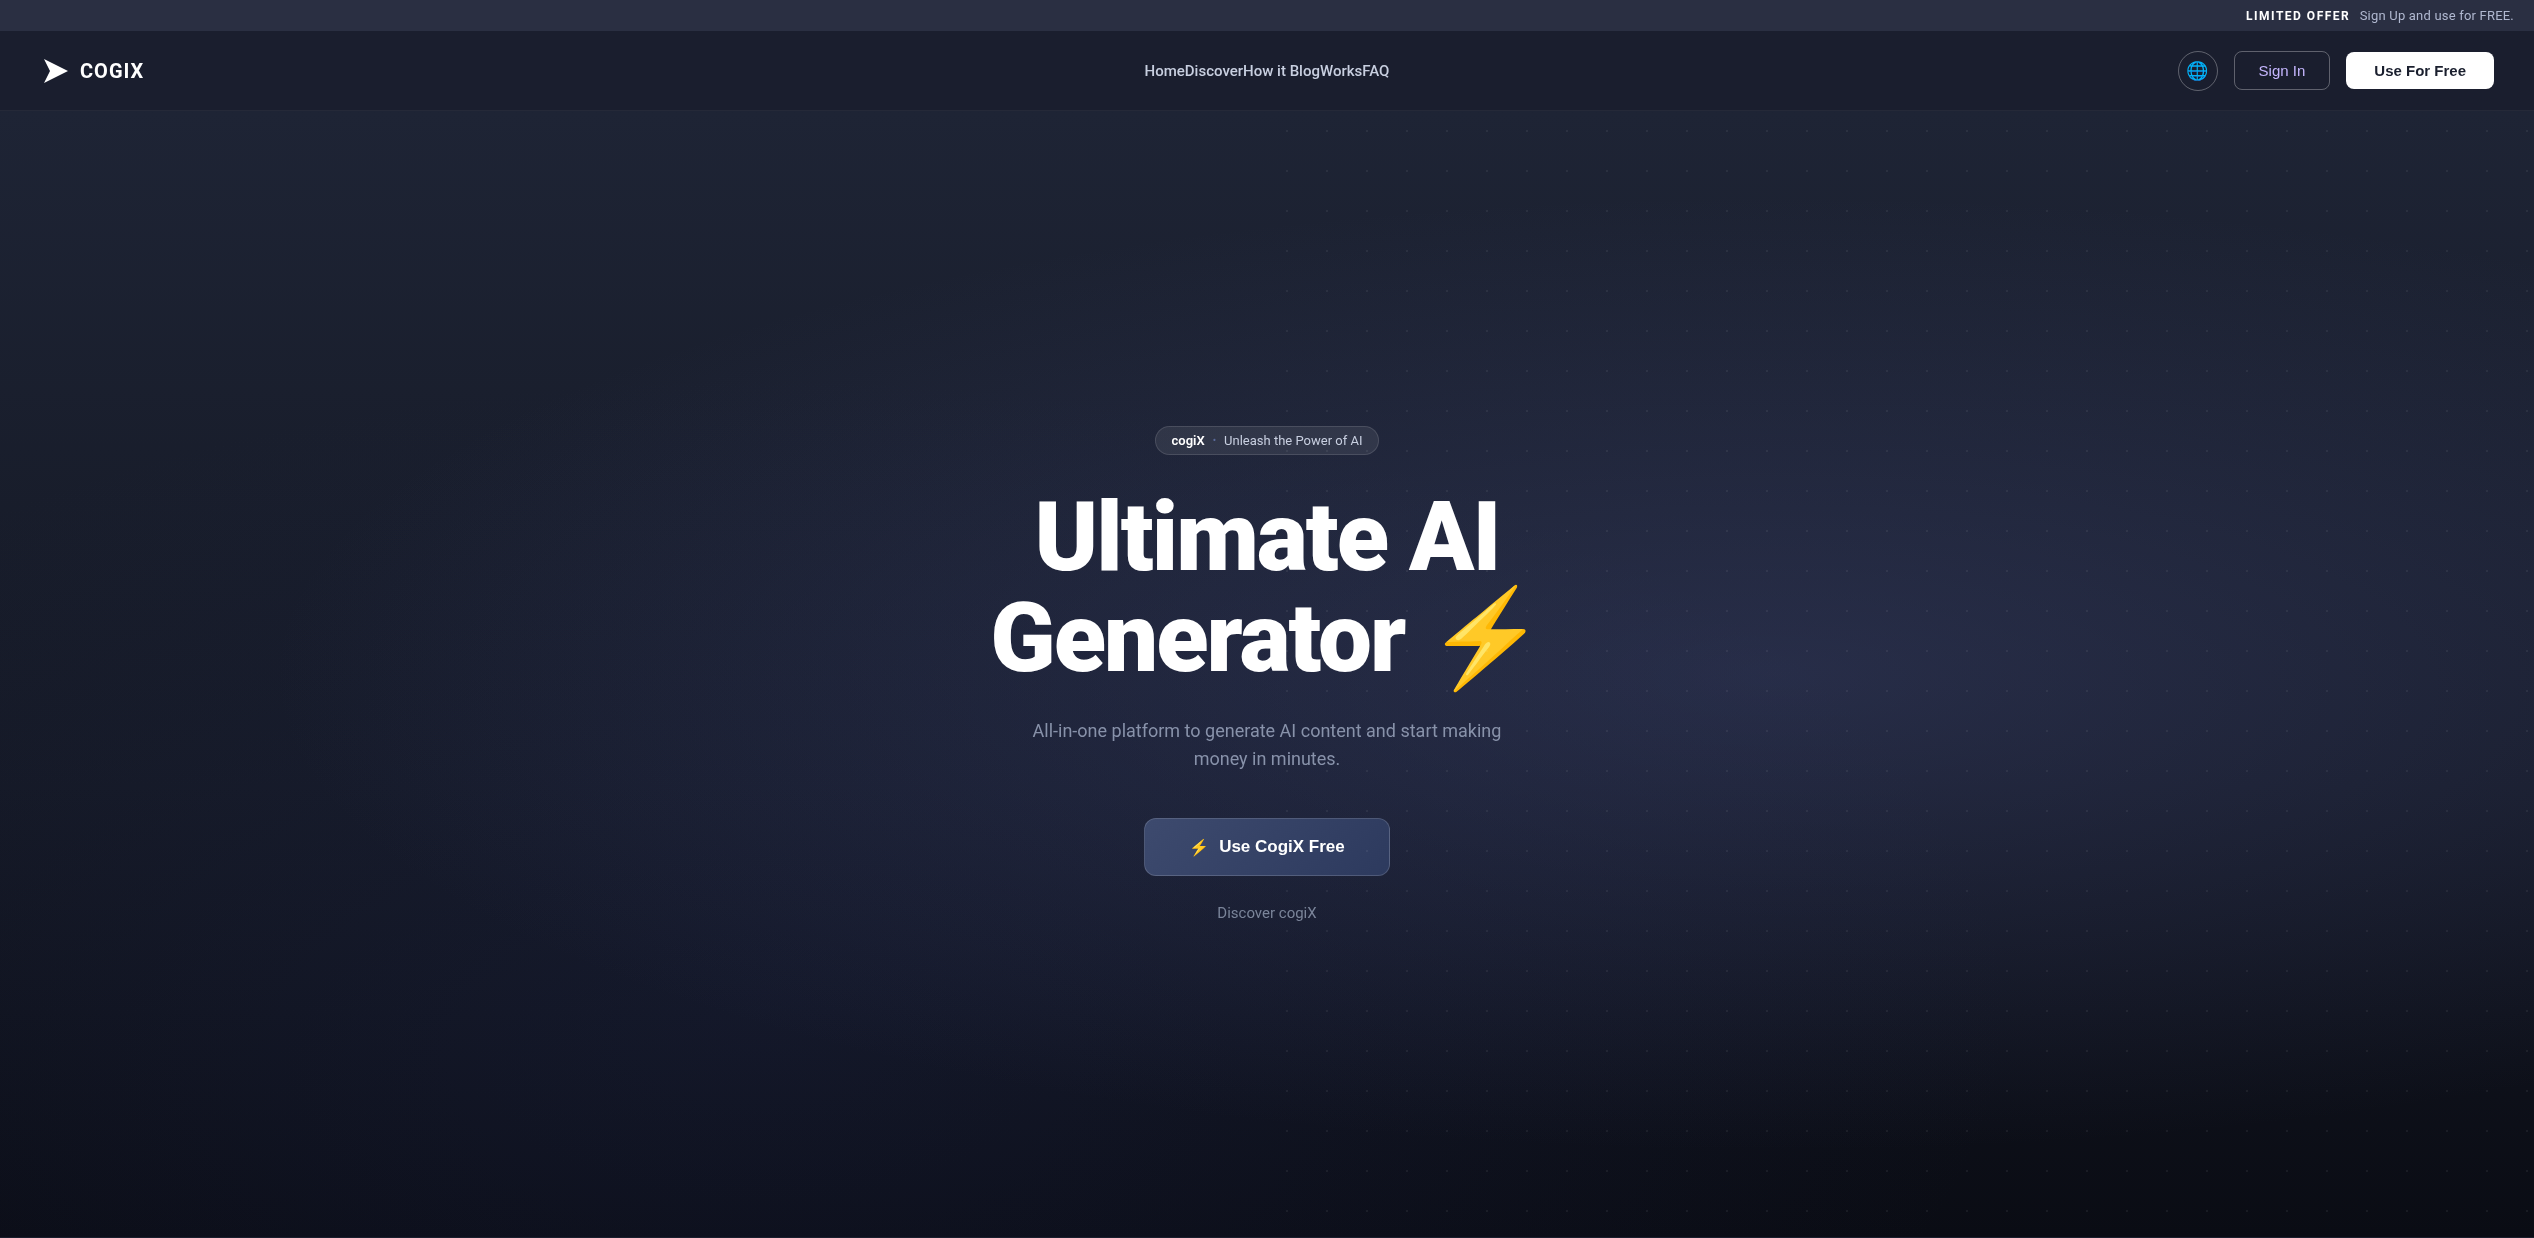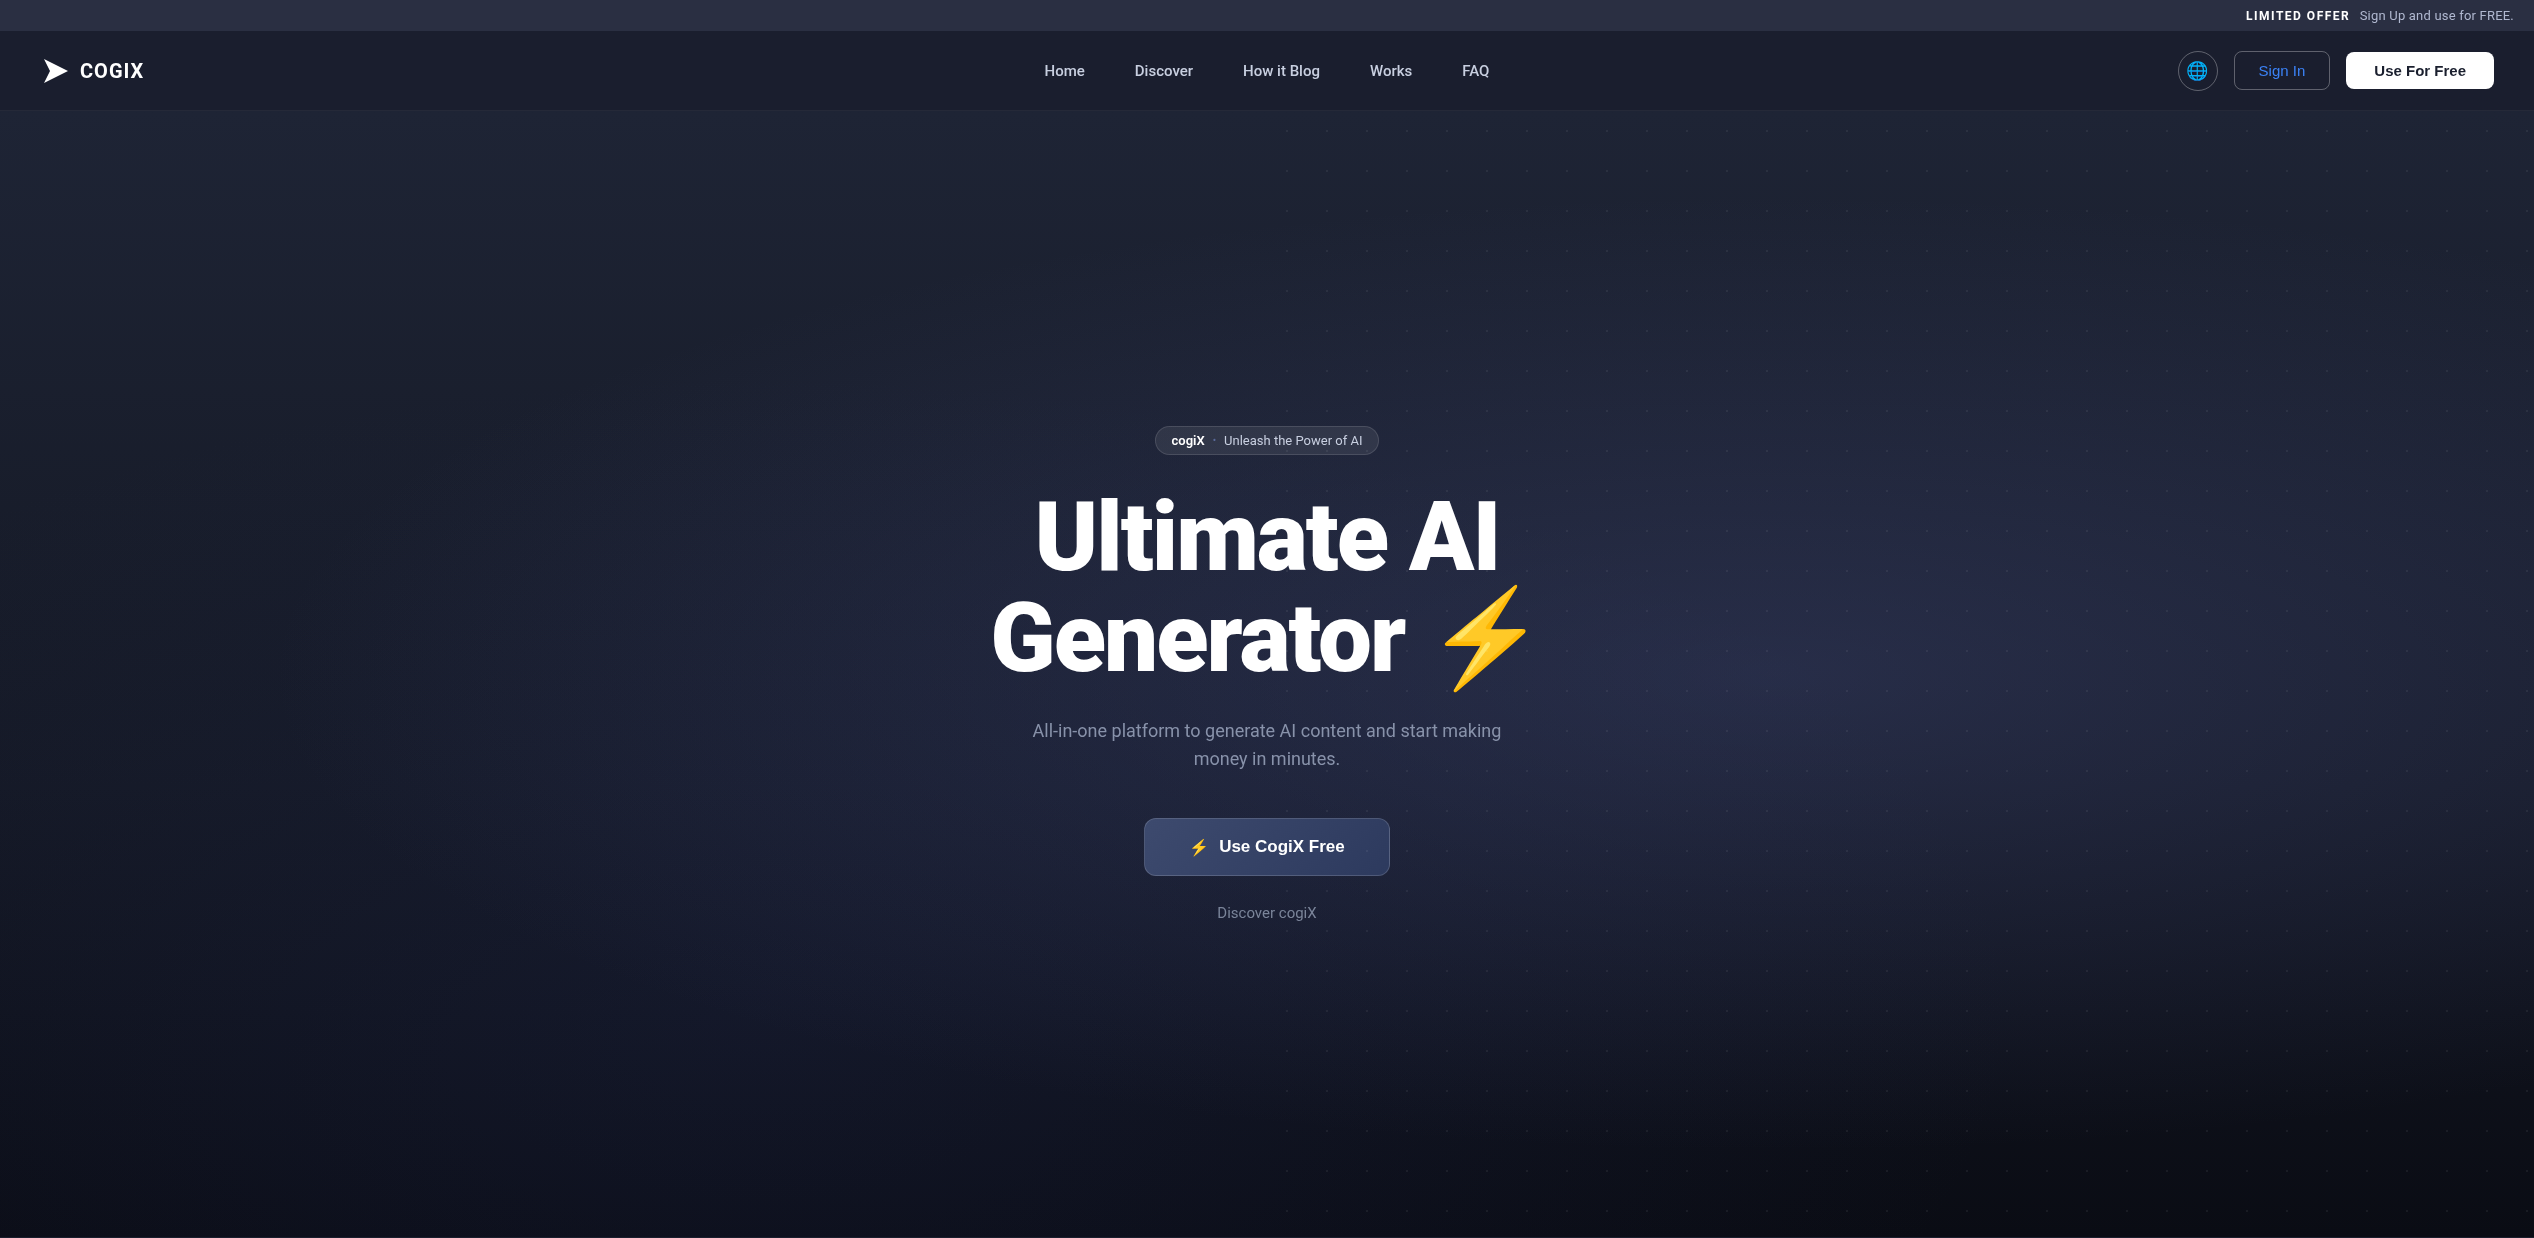--- a/index.html
+++ b/index.html
@@ -64,21 +64,20 @@
       font-size: 20px;
       font-weight: 700;
       color: #ffffff;
       letter-spacing: 1px;
       text-transform: uppercase;
     }
 
     .navbar-center {
       display: flex;
       align-items: center;
-      gap: 50px;
       position: absolute;
       left: 50%;
       transform: translateX(-50%);
       text-align: center;
     }
 
     .nav-link {
       color: #c8cfe0;
       text-decoration: none;
       font-size: 15px;
@@ -103,21 +102,21 @@
       align-items: center;
       justify-content: center;
       cursor: pointer;
       color: #c8cfe0;
       font-size: 18px;
     }
 
     .signin-btn {
       background: transparent;
       border: 1.5px solid rgba(255,255,255,0.3);
-      color: #3b82f6;
+      color: #c4b5fd;
       padding: 10px 24px;
       border-radius: 8px;
       font-size: 15px;
       font-weight: 500;
       cursor: pointer;
       transition: background 0.2s;
     }
 
     .use-free-btn {
       background: #ffffff;

